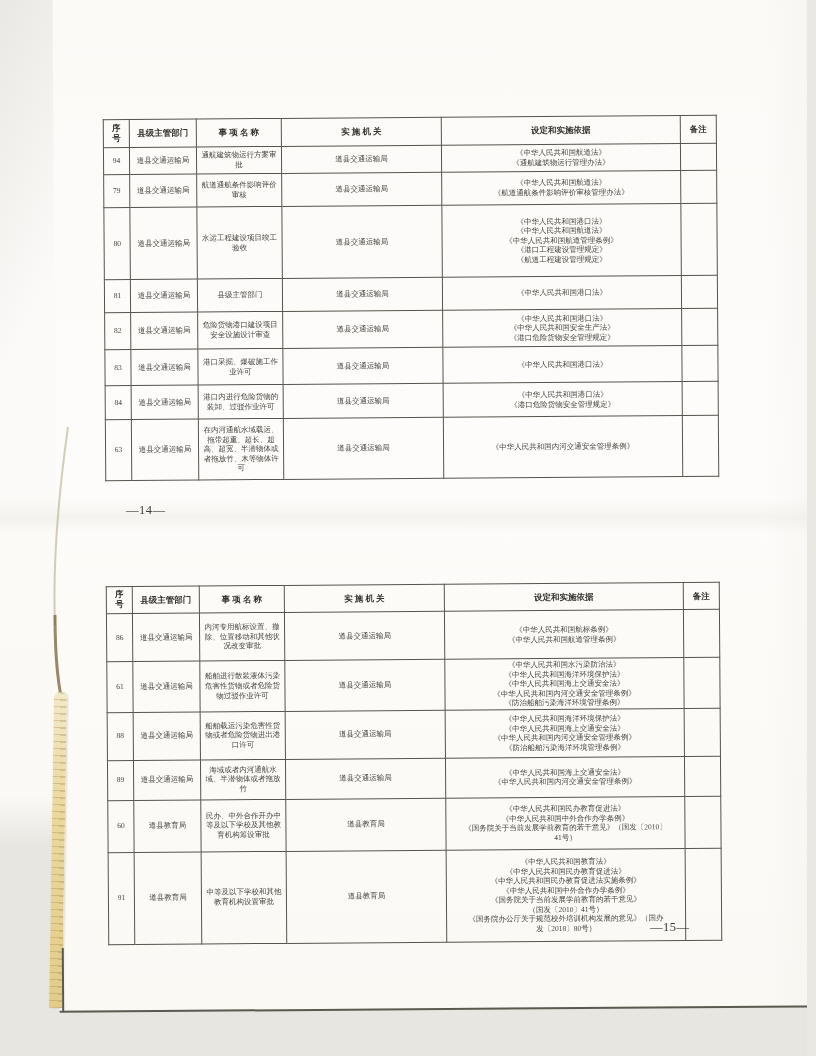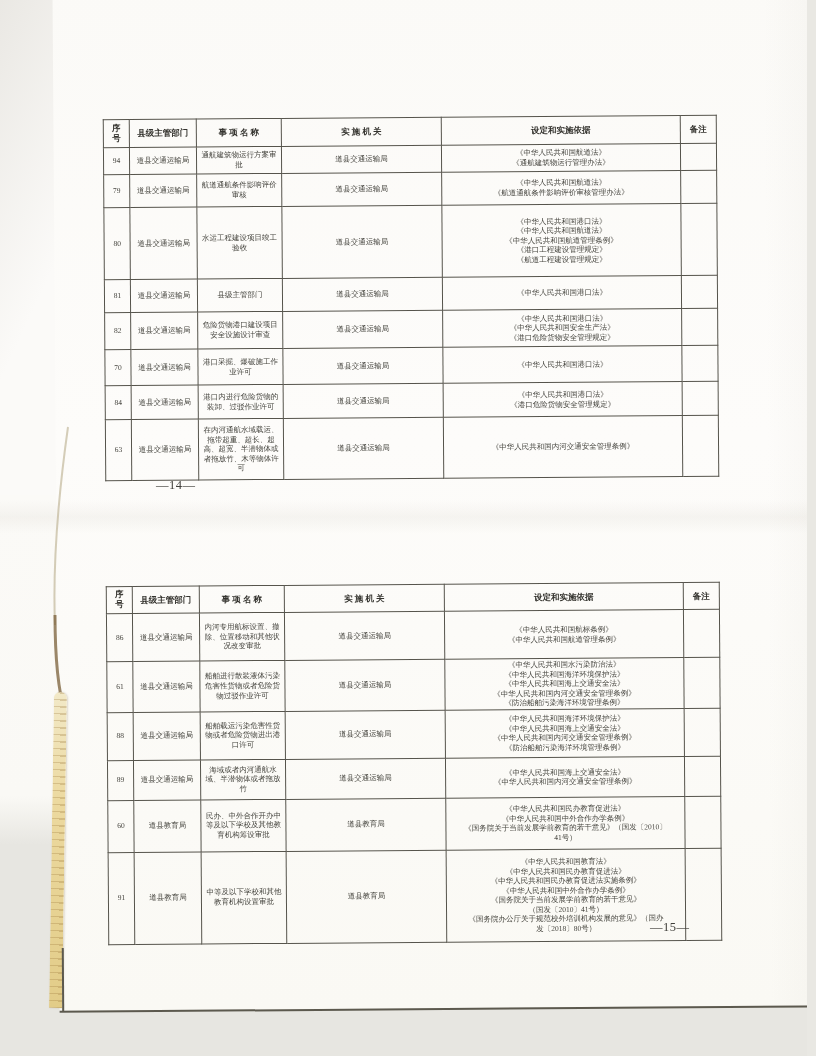--- a/index.html
+++ b/index.html
@@ -139,21 +139,21 @@
             <td>危险货物港口建设项目安全设施设计审查</td>
             <td>道县交通运输局</td>
             <td class="basis">
               <div>《中华人民共和国港口法》</div>
               <div>《中华人民共和国安全生产法》</div>
               <div>《港口危险货物安全管理规定》</div>
             </td>
             <td></td>
           </tr>
           <tr style="height: 36px;">
-            <td>70</td>
+            <td>83</td>
             <td>道县交通运输局</td>
             <td>港口采掘、爆破施工作业许可</td>
             <td>道县交通运输局</td>
             <td class="basis">
               <div>《中华人民共和国港口法》</div>
             </td>
             <td></td>
           </tr>
           <tr style="height: 34px;">
             <td>84</td>
@@ -172,21 +172,21 @@
             <td>在内河通航水域载运、拖带超重、超长、超高、超宽、半潜物体或者拖放竹、木等物体许可</td>
             <td>道县交通运输局</td>
             <td class="basis">
               <div>《中华人民共和国内河交通安全管理条例》</div>
             </td>
             <td></td>
           </tr>
         </tbody>
       </table>
     </div>
-  <div class="pagenum" style="left:126px;top:478px;margin-left:30px;">—14—</div>
+  <div class="pagenum" style="left:126px;top:503px;">—14—</div>
 
   <div class="tablebox" id="table2-box" style="left:107px;top:584px;">
       <table class="doc">
         <colgroup>
           <col style="width: 26px;">
           <col style="width: 67px;">
           <col style="width: 85px;">
           <col style="width: 160px;">
           <col style="width: 239px;">
           <col style="width: 36px;">

